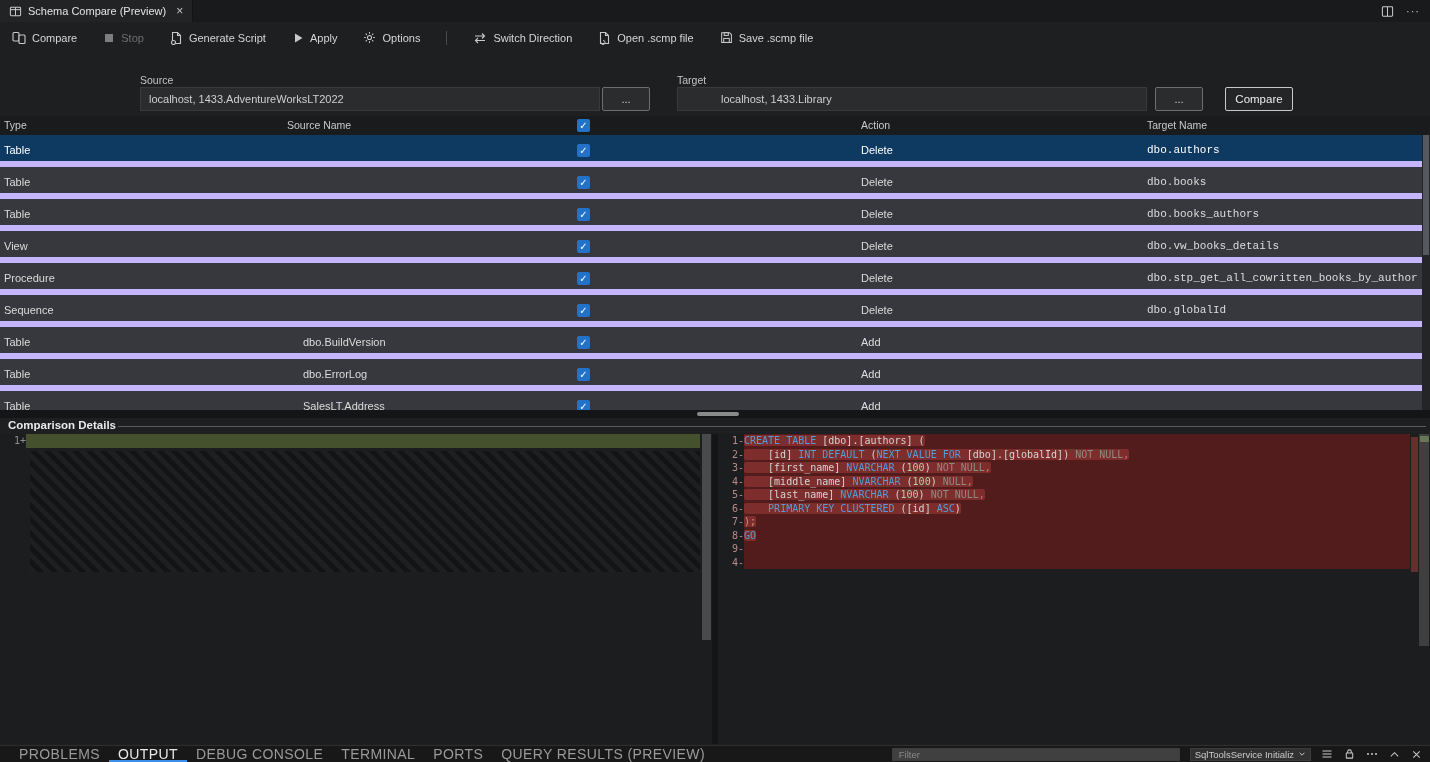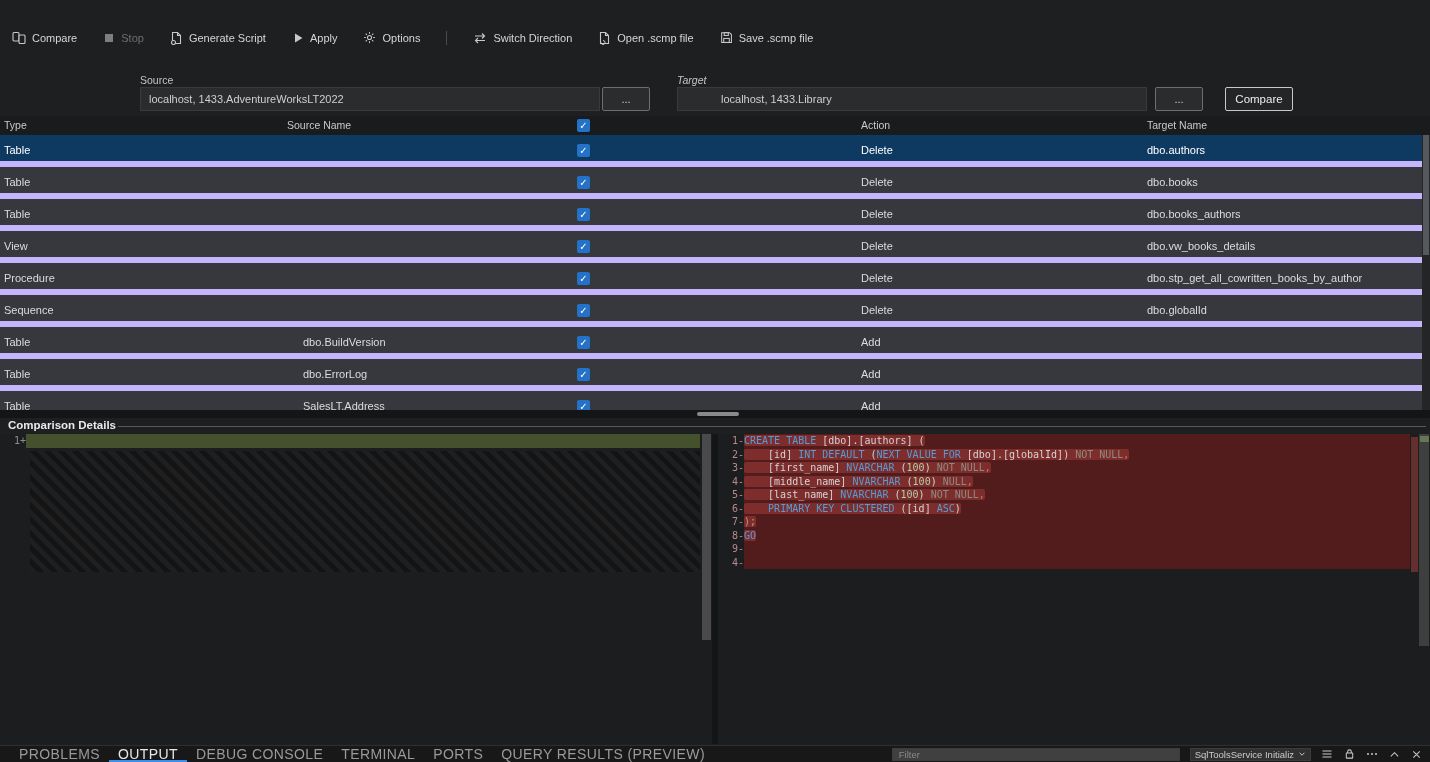--- a/index.html
+++ b/index.html
@@ -38,21 +38,21 @@
   .h-source { left:287px; }
   .h-action { left:861px; }
   .h-target { left:1147px; }
   .grid-body { position:absolute; left:0; top:135px; width:100%; height:275px; overflow:hidden; background:#2c2e31; }
   .grid-row { position:relative; width:1422px; height:32px; background:#36383d; border-bottom:6px solid #c4b5fd; font-size:11px; color:#dcdcdc; cursor:pointer; }
   .grid-row.selected { background:#0e3a62; color:#ffffff; }
   .grid-row span.cell { position:absolute; top:9px; }
   .cell-type   { left:4px; }
   .cell-source { left:303px; }
   .cell-action { left:861px; }
-  .cell-target { left:1147px; }
+  .cell-target { left:1147px;font-family:Liberation Mono, monospace; }
   .cbx { position:absolute; left:577px; top:9px; width:13px; height:13px; background:#2472c8; border-radius:2px; color:#fff; font-size:10px; line-height:13px; text-align:center; cursor:pointer; }
   .cbx.header-cbx { top:3px; }
   .grid-vscroll { position:absolute; left:1422px; top:135px; width:8px; height:275px; background:#242527; }
   .grid-vscroll .thumb { position:absolute; left:1px; top:0; width:6px; height:120px; background:#55585c; }
 
   
   .splitter { position:absolute; left:0; top:410px; width:100%; height:8px; background:#141516; cursor:row-resize; }
   .splitter .grip { position:absolute; left:697px; top:2px; width:42px; height:4px; border-radius:2px; background:#8a8a8a; }
 
   
@@ -98,20 +98,42 @@
   .filter-input::placeholder { color:#8a8a8a; }
   .channel-dd { display:flex; align-items:center; gap:4px; background:#313131; border:1px solid #3c3c3c; height:13px; padding:0 4px; font-size:9.5px; color:#cccccc; cursor:pointer; white-space:nowrap; }
   .panel-icons { display:flex; align-items:center; gap:11px; color:#cfcfcf; }
   .panel-icons .icon { cursor:pointer; }
 </style>
 </head>
 <body>
 
 <div class="app">
 
+  <div class="tabbar">
+    <div class="tab">
+      <span class="icon">
+        <svg width="13" height="13" viewBox="0 0 14 14" fill="none" stroke="#c9c9c9" stroke-width="1.1">
+          <rect x="1.5" y="2.5" width="11" height="9" rx="1"></rect>
+            <line x1="7" y1="2.5" x2="7" y2="11.5"></line>
+            <line x1="1.5" y1="5" x2="12.5" y2="5"></line>
+        </svg>
+      </span>
+      <span>Schema Compare (Preview)</span>
+      <span class="tab-close">×</span>
+    </div>
+    <div class="tabbar-actions">
+      <span class="icon">
+        <svg width="13" height="13" viewBox="0 0 14 14" fill="none" stroke="#c9c9c9" stroke-width="1.1">
+          <rect x="1.5" y="2" width="11" height="10" rx="1"></rect>
+            <line x1="7" y1="2" x2="7" y2="12"></line>
+        </svg>
+      </span>
+      <span style="font-size:11px; letter-spacing:1px;">···</span>
+    </div>
+  </div>
 
   <div class="toolbar">
       <div class="tb-item">
         <span class="icon">
           <svg width="14" height="14" viewBox="0 0 14 14" fill="none" stroke="#c9c9c9" stroke-width="1.1">
             <rect x="1" y="1.5" width="6" height="8.5" rx="1"></rect>
             <rect x="7" y="4" width="6" height="8.5" rx="1" fill="#1e1f21"></rect>
           </svg>
         </span>
         <span>Compare</span>
@@ -181,21 +203,21 @@
         </span>
         <span>Save .scmp file</span>
       </div>
     </div>
 
   <div class="conn">
     <span class="conn-label" style="left:140px; top:21px;">Source</span>
     <input class="conn-input" style="left: 140px; top: 34px; width: 460px;" readonly="" value="localhost, 1433.AdventureWorksLT2022">
     <div class="browse-btn" style="left:602px; top:34px;">...</div>
 
-    <span class="conn-label" style="left:677px; top:21px;font-style:italic;">Target</span>
+    <span class="conn-label" style="left:677px; top:21px;">Target</span>
     <input class="conn-input" style="left: 677px; top: 34px; width: 470px; padding-left: 43px;" readonly="" value="localhost, 1433.Library">
     <div class="browse-btn" style="left:1155px; top:34px;">...</div>
     <div class="compare-btn" style="left:1225px; top:34px;">Compare</div>
   </div>
 
   <div class="grid-header">
     <span class="h-type">Type</span>
     <span class="h-source">Source Name</span>
     <span class="cbx header-cbx">✓</span>
     <span class="h-action">Action</span>

